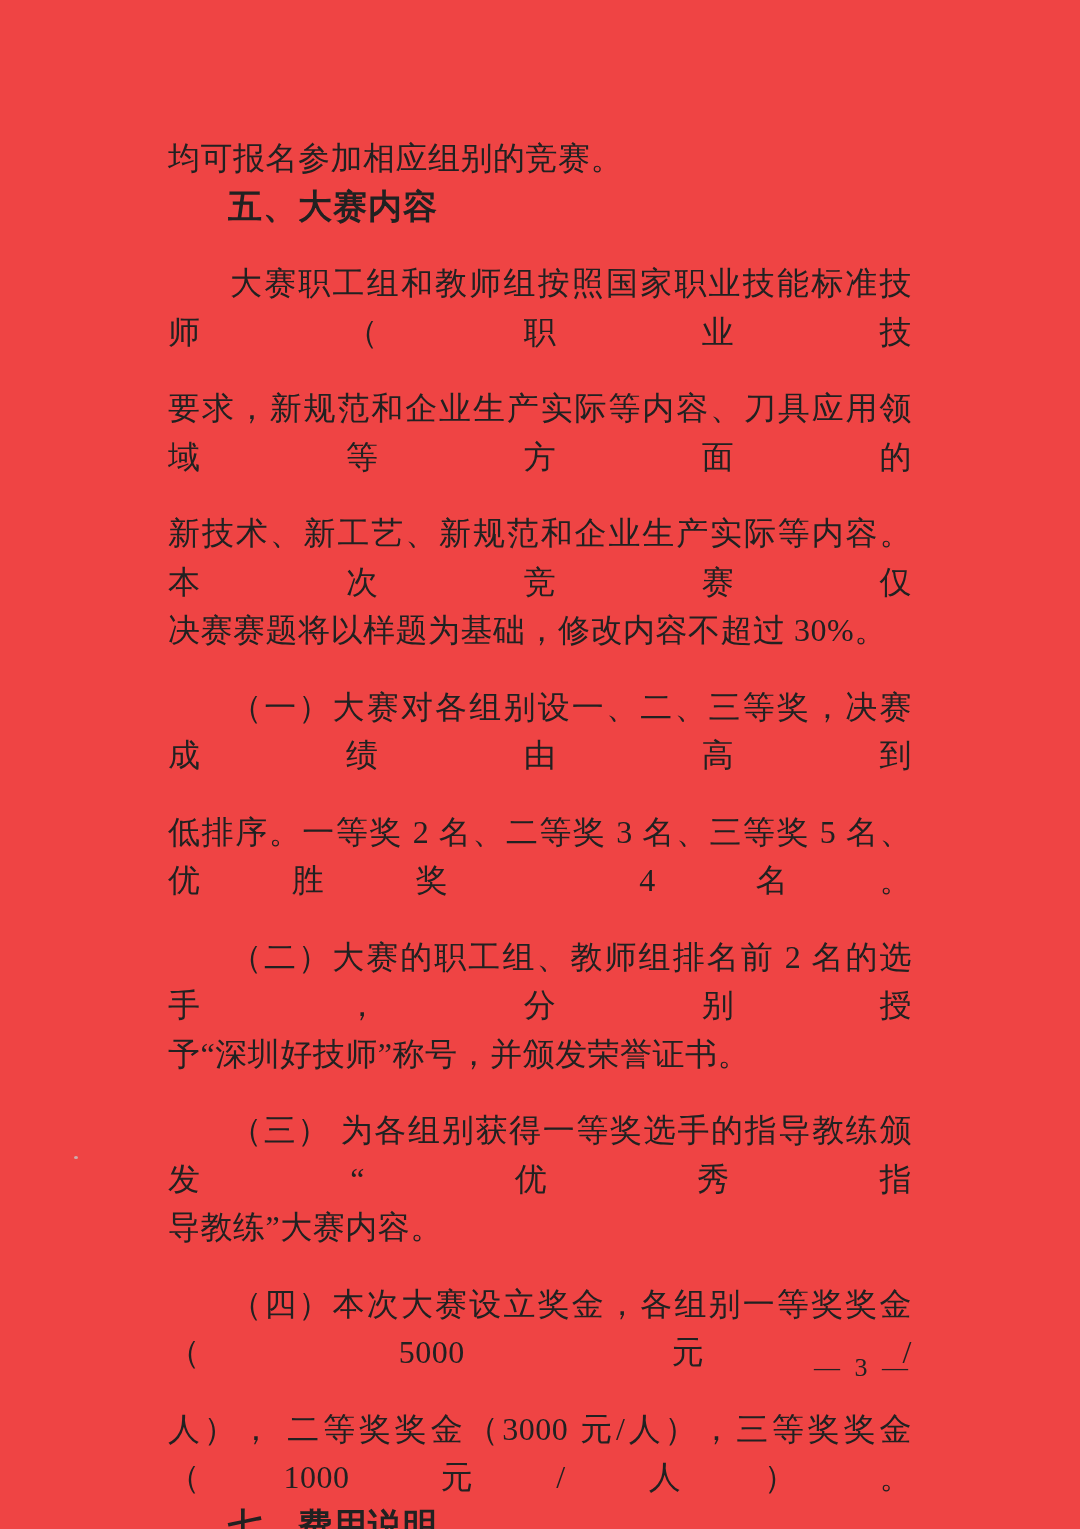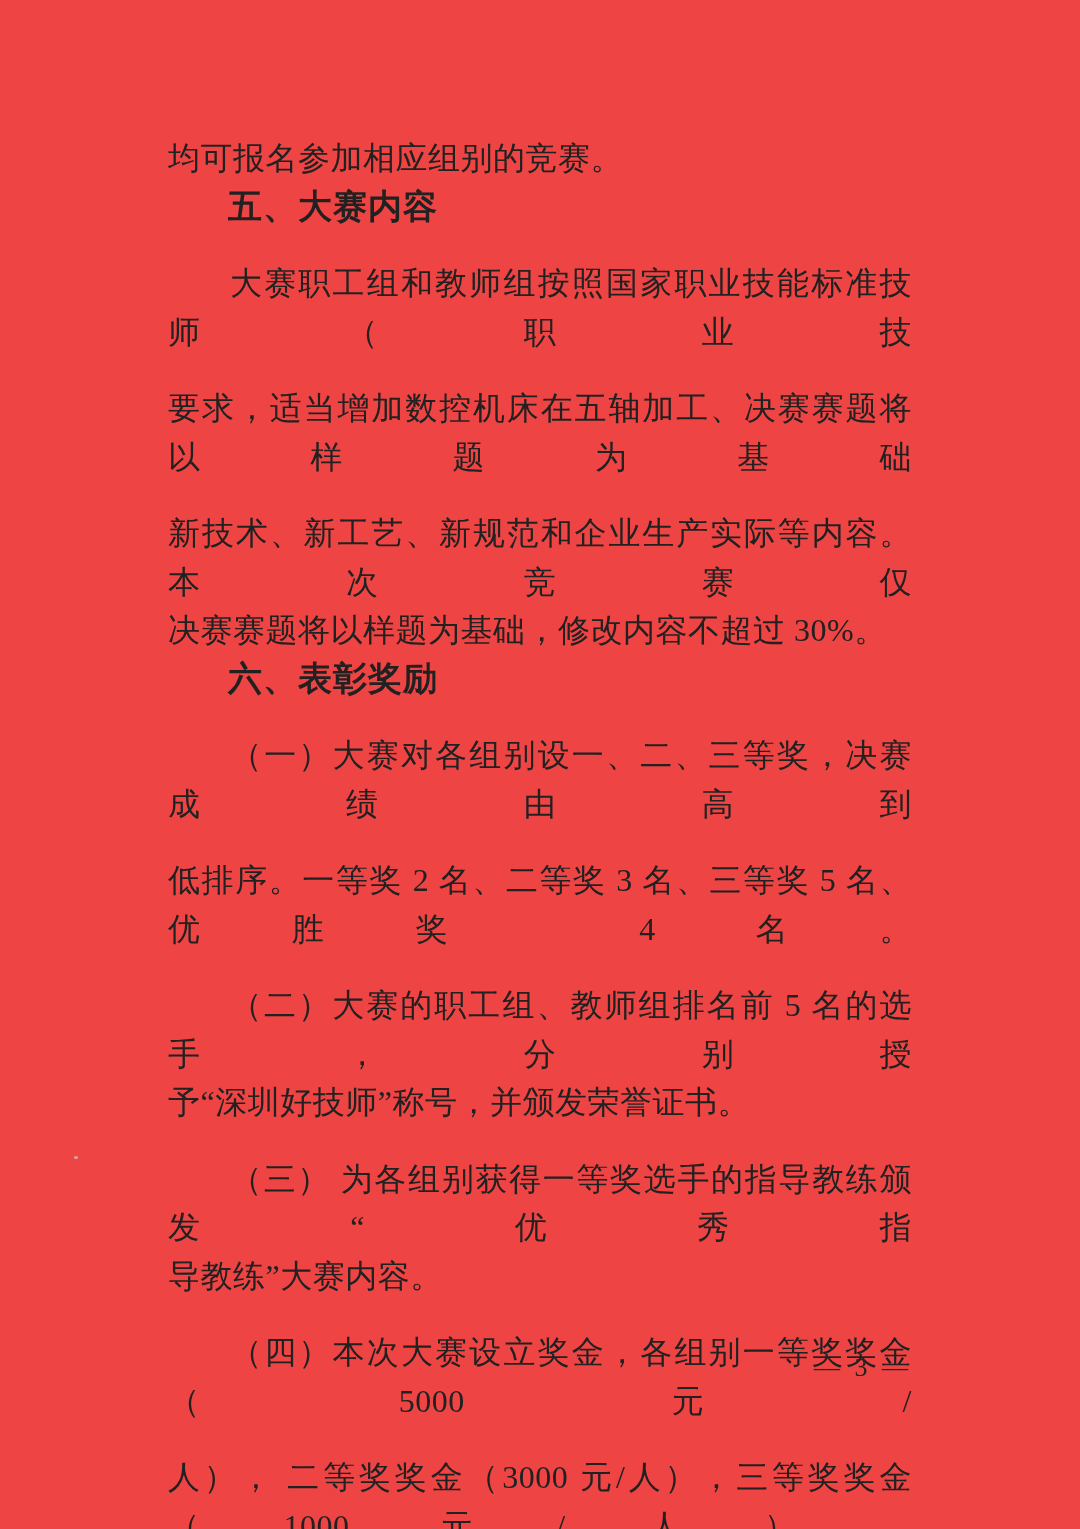--- a/index.html
+++ b/index.html
@@ -71,27 +71,26 @@
 </style>
 </head>
 <body>
 
 <div class="page">
 
   <div class="text-block">
     <div class="ln">均可报名参加相应组别的竞赛。</div>
     <div class="ln h">五、大赛内容</div>
     <div class="ln ind j">大赛职工组和教师组按照国家职业技能标准技师（职业技</div>
-    <div class="ln j">要求，适当增加数控机床在五轴加工、决赛赛题将以样题为基础</div>
+    <div class="ln j">要求，新规范和企业生产实际等内容、刀具应用领域等方面的</div>
     <div class="ln j">新技术、新工艺、新规范和企业生产实际等内容。本次竞赛仅</div>
     <div class="ln">决赛赛题将以样题为基础，修改内容不超过 30%。</div>
-    <div class="ln h">六、表彰奖励</div>
     <div class="ln ind j">（一）大赛对各组别设一、二、三等奖，决赛成绩由高到</div>
     <div class="ln j">低排序。一等奖 2 名、二等奖 3 名、三等奖 5 名、优胜奖 4 名。</div>
-    <div class="ln ind j">（二）大赛的职工组、教师组排名前 5 名的选手，分别授</div>
+    <div class="ln ind j">（二）大赛的职工组、教师组排名前 2 名的选手，分别授</div>
     <div class="ln">予“深圳好技师”称号，并颁发荣誉证书。</div>
     <div class="ln ind j">（三） 为各组别获得一等奖选手的指导教练颁发“优秀指</div>
     <div class="ln">导教练”大赛内容。</div>
     <div class="ln ind j">（四）本次大赛设立奖金，各组别一等奖奖金（5000 元/</div>
     <div class="ln j">人）， 二等奖奖金（3000 元/人），三等奖奖金（1000 元/人）。</div>
     <div class="ln h">七、费用说明</div>
 
   </div>
 
   <div class="page-number">— 3 —</div>

